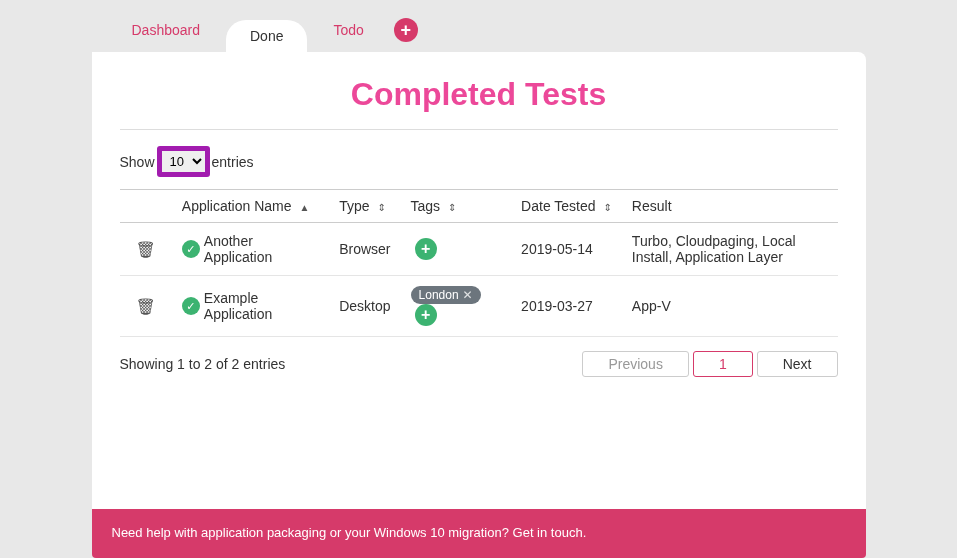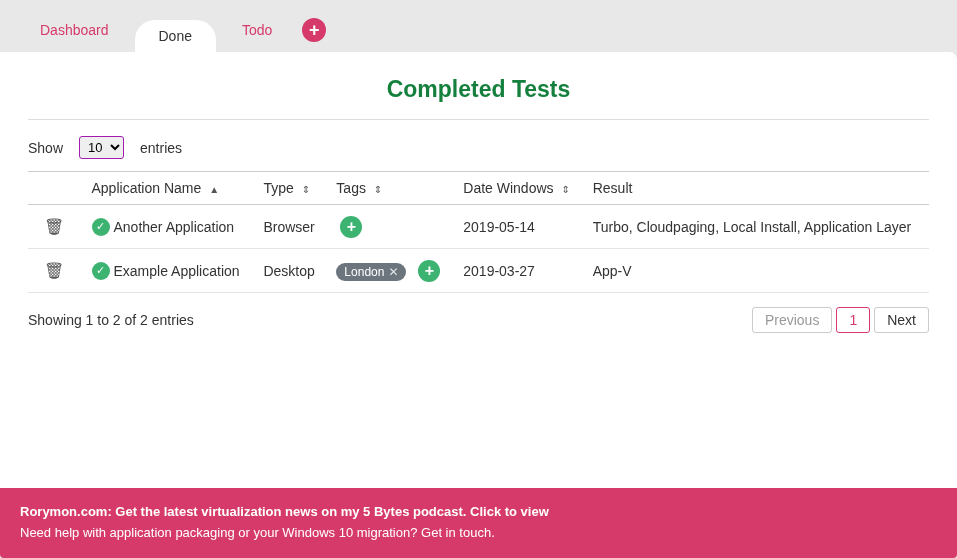--- a/index.html
+++ b/index.html
@@ -6,21 +6,21 @@
     body {
       font-family: -apple-system, BlinkMacSystemFont, 'Segoe UI', sans-serif;
       background: #e8e8e8;
       display: flex;
       justify-content: center;
       align-items: center;
       min-height: 100vh;
       font-size: 14px;
     }
     .outer-container {
-      width: 957px;
+      width: 774px;
       min-height: 558px;
       background: #e8e8e8;
       display: flex;
       flex-direction: column;
     }
     .tabs-bar {
       display: flex;
       align-items: center;
       background: #e8e8e8;
       padding: 8px 16px 0 16px;
@@ -66,45 +66,45 @@
     .main-content {
       background: #fff;
       flex: 1;
       border-radius: 0 8px 0 0;
       padding: 24px 28px 0 28px;
       display: flex;
       flex-direction: column;
     }
     .page-title {
       text-align: center;
-      font-size: 23px;
+      font-size: 32px;
       font-weight: 600;
-      color: #15803d;
+      color: #ec4899;
       margin-bottom: 16px;
     }
     .divider {
       border: none;
       border-top: 1px solid #ddd;
       margin-bottom: 16px;
     }
     .table-controls {
       display: flex;
       justify-content: space-between;
       align-items: center;
       margin-bottom: 12px;
     }
     .show-entries {
       display: flex;
       align-items: center;
-      gap: 16px;
+      gap: 2px;
       color: #333;
       justify-content: space-between;
     }
     .show-entries select {
-      border: 1px solid #a21caf;
+      border: 5px solid #a21caf;
       border-radius: 3px;
       padding: 2px 4px;
       font-size: 13px;
     }
     .search-area {
       display: flex;
       align-items: center;
       gap: 8px;
     }
     .search-area label {
@@ -213,21 +213,21 @@
       padding: 14px 0 14px 0;
       color: #333;
       font-size: 14px;
     }
     .pagination-controls {
       display: flex;
       align-items: center;
       gap: 4px;
     }
     .page-btn {
-      padding: 4px 12px;
+      padding: 4px 25px;
       border: 1px solid #ccc;
       background: #fff;
       border-radius: 3px;
       cursor: pointer;
       font-size: 14px;
       color: #333;
     }
     .page-btn.active {
       border-color: #d63a6a;
       color: #d63a6a;
@@ -285,21 +285,21 @@
           </th>
           <th>
             <span>Type</span>
             <span class="sort-icon">⇕</span>
           </th>
           <th>
             <span>Tags</span>
             <span class="sort-icon">⇕</span>
           </th>
           <th>
-            <span>Date Windows</span>
+            <span>Date Tested</span>
             <span class="sort-icon">⇕</span>
           </th>
           <th>
             <span>Result</span>
           </th>
         </tr>
       </thead>
       <tbody id="table-body">
 
       <tr>
@@ -335,18 +335,15 @@
       <span>Showing 1 to 2 of 2 entries</span>
       <div class="pagination-controls">
         <button class="page-btn" disabled="">Previous</button>
         <button class="page-btn active">1</button>
         <button class="page-btn">Next</button>
       </div>
     </div>
   </div>
 
   <div class="footer-banner">
-    <div>
-      <strong><span>Rorymon.com: Get the latest virtualization news on my 5 Bytes podcast. Click to view</span></strong>
-    </div>
     <div>Need help with application packaging or your Windows 10 migration? Get in touch.</div>
   </div>
 </div>
 
 </body></html>

